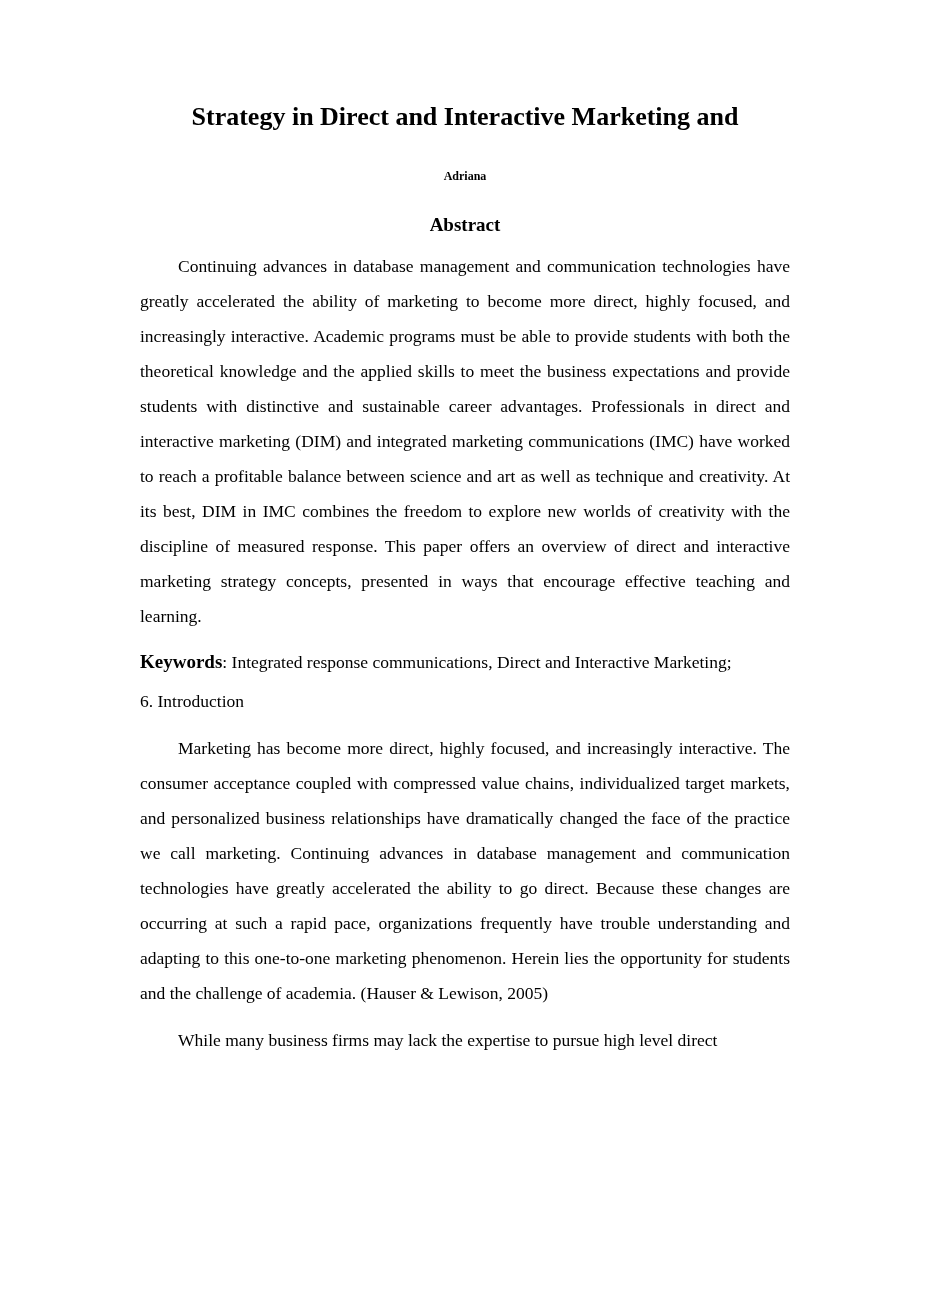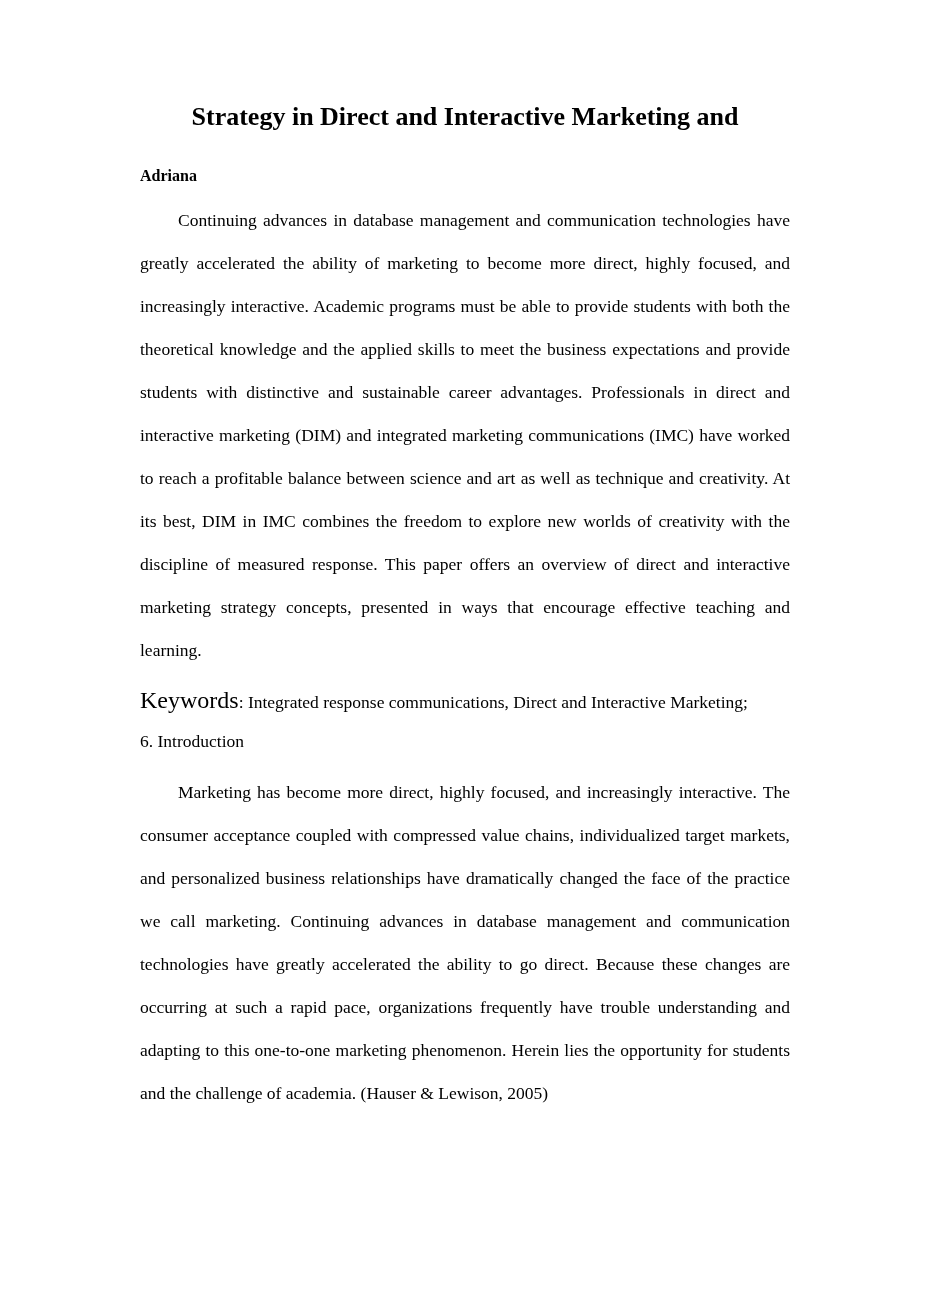--- a/index.html
+++ b/index.html
@@ -24,73 +24,76 @@
     font-size: 26px;
     font-weight: bold;
     text-align: center;
     line-height: 48px;
   }
   .title-line {
     display: block;
   }
   .author {
     margin-top: 24px;
-    font-size: 16px;
+    font-size: 12px;
     font-weight: bold;
+    text-align: center;
     line-height: 22px;
   }
   .abstract-heading {
     margin: 26px 0 0 0;
     font-size: 19px;
     font-weight: bold;
     text-align: center;
     line-height: 24px;
   }
   .body-para {
     margin: 0;
     margin-top: 12px;
     font-size: 17.5px;
-    line-height: 43px;
+    line-height: 35px;
     text-align: justify;
     text-indent: 38px;
   }
   .keywords {
     margin: 0;
     margin-top: 10px;
     font-size: 17.5px;
     line-height: 36.5px;
     text-align: justify;
     text-indent: 0;
   }
   .kw-label {
-    font-weight: normal;
-    font-size: 24px;
+    font-weight: bold;
+    font-size: 19px;
   }
   .section-heading {
     margin: 0;
     margin-top: 2px;
     font-size: 17.5px;
     line-height: 36.5px;
     text-align: left;
   }
 </style>
 </head>
 <body>
 
 <div class="page">
 
   <h1 class="title">
     <span class="title-line">Strategy in Direct and Interactive Marketing and</span>
   </h1>
 
   <div class="author">Adriana</div>
 
+  <h2 class="abstract-heading">Abstract</h2>
 
   <p class="body-para">Continuing advances in database management and communication technologies have greatly accelerated the ability of marketing to become more direct, highly focused, and increasingly interactive. Academic programs must be able to provide students with both the theoretical knowledge and the applied skills to meet the business expectations and provide students with distinctive and sustainable career advantages. Professionals in direct and interactive marketing (DIM) and integrated marketing communications (IMC) have worked to reach a profitable balance between science and art as well as technique and creativity. At its best, DIM in IMC combines the freedom to explore new worlds of creativity with the discipline of measured response. This paper offers an overview of direct and interactive marketing strategy concepts, presented in ways that encourage effective teaching and learning.</p>
 
   <p class="keywords"><span class="kw-label">Keywords</span><span>: Integrated response communications, Direct and Interactive Marketing;</span></p>
 
   <div class="section-heading">6.  Introduction</div>
 
   <p class="body-para">Marketing has become more direct, highly focused, and increasingly interactive. The consumer acceptance coupled with compressed value chains, individualized target markets, and personalized business relationships have dramatically changed the face of the practice we call marketing. Continuing advances in database management and communication technologies have greatly accelerated the ability to go direct. Because these changes are occurring at such a rapid pace, organizations frequently have trouble understanding and adapting to this one-to-one marketing phenomenon. Herein lies the opportunity for students and the challenge of academia. (Hauser &amp; Lewison, 2005)</p>
 
+  <p class="body-para">While many business firms may lack the expertise to pursue high level direct</p>
 
 </div>
 
 </body></html>

